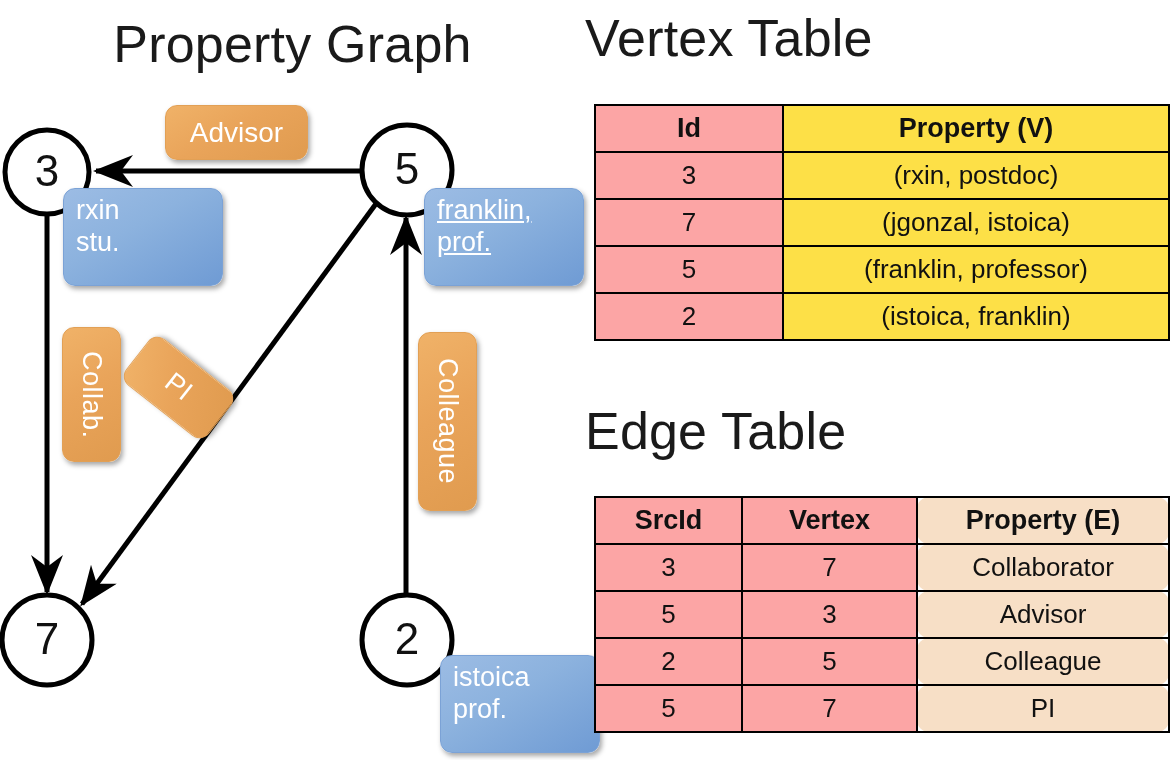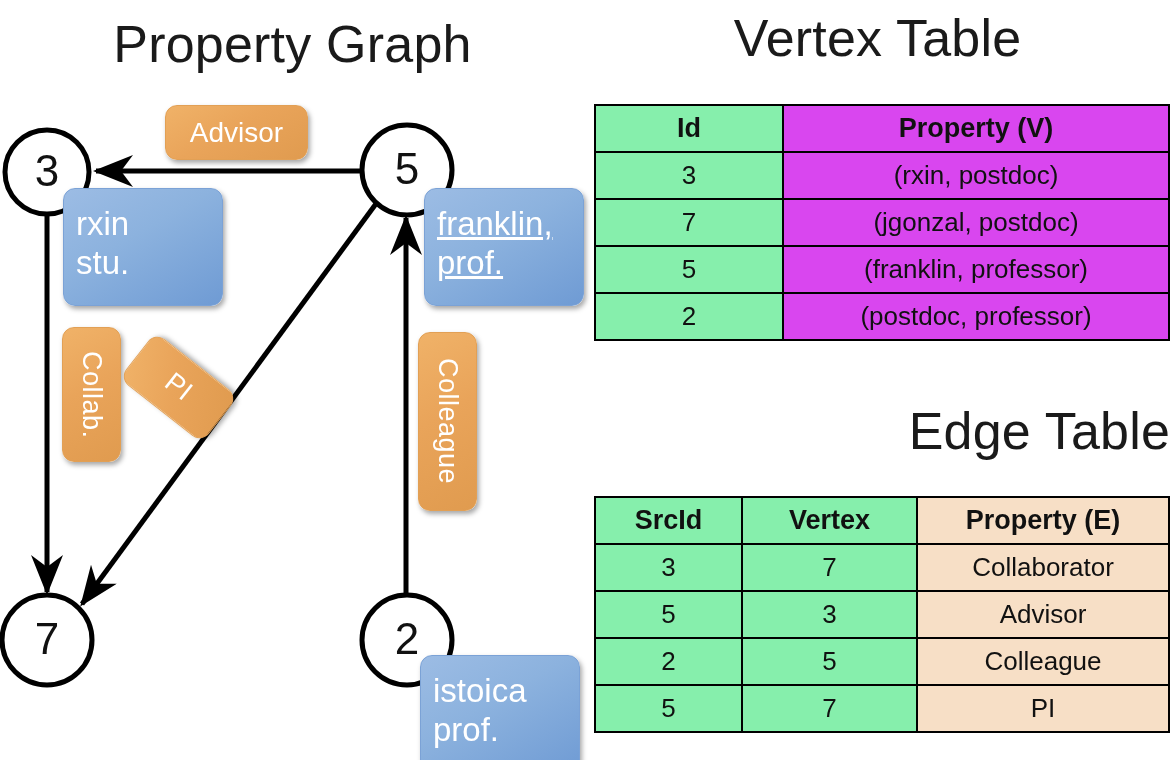--- a/index.html
+++ b/index.html
@@ -5,54 +5,54 @@
 <style>
   html,body{margin:0;padding:0;background:#ffffff;}
   body{width:1170px;height:760px;position:relative;overflow:hidden;
        font-family:"Liberation Sans","DejaVu Sans",sans-serif;color:#000;}
   .stage{position:absolute;left:0;top:0;width:1170px;height:532px;}
 
   
   .title{position:absolute;font-weight:300;color:#1a1a1a;white-space:nowrap;
          letter-spacing:.2px;font-size:52px;line-height:1;}
   #pg-title{left:0;top:18px;width:585px;text-align:center;}
-  #vt-title{left:585px;top:12px;width:585px;text-align:center;}
-  #et-title{left:585px;top:405px;width:585px;text-align:right;}
+  #vt-title{left:585px;top:12px;width:585px;text-align:left;}
+  #et-title{left:585px;top:405px;width:585px;text-align:left;}
 
   
   #graph-svg{position:absolute;left:0;top:0;width:585px;height:760px;}
 
   
   .node-num{position:absolute;font-size:44px;font-weight:300;color:#111;
             text-align:center;line-height:1;}
 
   
   .chip{position:absolute;border-radius:12px;color:#fff;
         box-shadow:2px 3px 5px rgba(0,0,0,.35);
         display:flex;align-items:center;justify-content:center;
         text-align:center;line-height:1.18;font-weight:400;}
   .chip-blue{background:linear-gradient(150deg,#9cbce4 0%,#8cb2de 42%,#6f9bd4 100%);
              border:1px solid #7ba2d6;}
   .chip-orange{background:linear-gradient(150deg,#f0b268 0%,#e9a45a 45%,#e09b4f 100%);
                border:1px solid #e2a055;}
-  .chip-prop{font-size:33px;padding:16px 12px;justify-content:flex-start;
+  .chip-prop{font-size:27px;padding:6px 12px;justify-content:flex-start;
              text-align:left;flex-direction:column;align-items:flex-start;}
   .chip-prop span{display:block;}
   .vert-text{writing-mode:vertical-rl;text-orientation:mixed;font-size:27px;
              letter-spacing:.5px;}
 
   
   table.gx{position:absolute;border-collapse:collapse;table-layout:fixed;}
   table.gx td{border:2px solid #000;font-size:26px;font-weight:400;
               text-align:center;color:#111;padding:0;height:45px;
               vertical-align:middle;}
   table.gx td.hdr{font-weight:bold;font-size:27px;}
-  td.white{background:#86efac;}
-  td.blue{background:#d946ef;}
-  td.peach{background:#f7dfc6;}
+  td.white{background:#fca5a5;}
+  td.blue{background:#fde047;}
+  td.peach{background:#f7dfc6;border-radius:12px;}
   td.sep{border-left:4px double #000;}
 
   #vertex-table{left:594px;top:104px;width:574px;}
   #edge-table{left:594px;top:496px;width:574px;}
 </style>
 </head>
 <body>
 
 <div class="stage">
 
@@ -87,21 +87,21 @@
   <div class="node-num" style="left:377px;top:617px;width:60px;">2</div>
 
   <div class="chip chip-blue chip-prop" style="left:63px;top:188px;width:134px;height:84px;">
     <span>rxin</span>
     <span>stu.</span>
   </div>
   <div class="chip chip-blue chip-prop" style="left:424px;top:188px;width:134px;height:84px;text-decoration:underline;">
     <span>franklin,</span>
     <span>prof.</span>
   </div>
-  <div class="chip chip-blue chip-prop" style="left:420px;top:655px;width:134px;height:84px;">
+  <div class="chip chip-blue chip-prop" style="left:440px;top:655px;width:134px;height:84px;">
     <span>istoica</span>
     <span>prof.</span>
   </div>
 
   <div class="chip chip-orange" style="left:165px;top:105px;width:141px;height:53px;font-size:28px;">Advisor</div>
 
   <div class="chip chip-orange" style="left:62px;top:327px;width:57px;height:133px;">
     <span class="vert-text">Collab.</span>
   </div>
 
@@ -123,29 +123,29 @@
       <tr>
         <td class="white hdr">Id</td>
         <td class="blue hdr sep">Property (V)</td>
       </tr>
       <tr>
         <td class="white">3</td>
         <td class="blue sep">(rxin, postdoc)</td>
       </tr>
       <tr>
         <td class="white">7</td>
-        <td class="blue sep">(jgonzal, postdoc)</td>
+        <td class="blue sep">(jgonzal, istoica)</td>
       </tr>
       <tr>
         <td class="white">5</td>
         <td class="blue sep">(franklin, professor)</td>
       </tr>
       <tr>
         <td class="white">2</td>
-        <td class="blue sep">(postdoc, professor)</td>
+        <td class="blue sep">(istoica, franklin)</td>
       </tr>
     </tbody>
   </table>
 
   <table class="gx" id="edge-table">
     <colgroup>
         <col style="width:147px">
         <col style="width:175px">
         <col style="width:252px">
       </colgroup>

